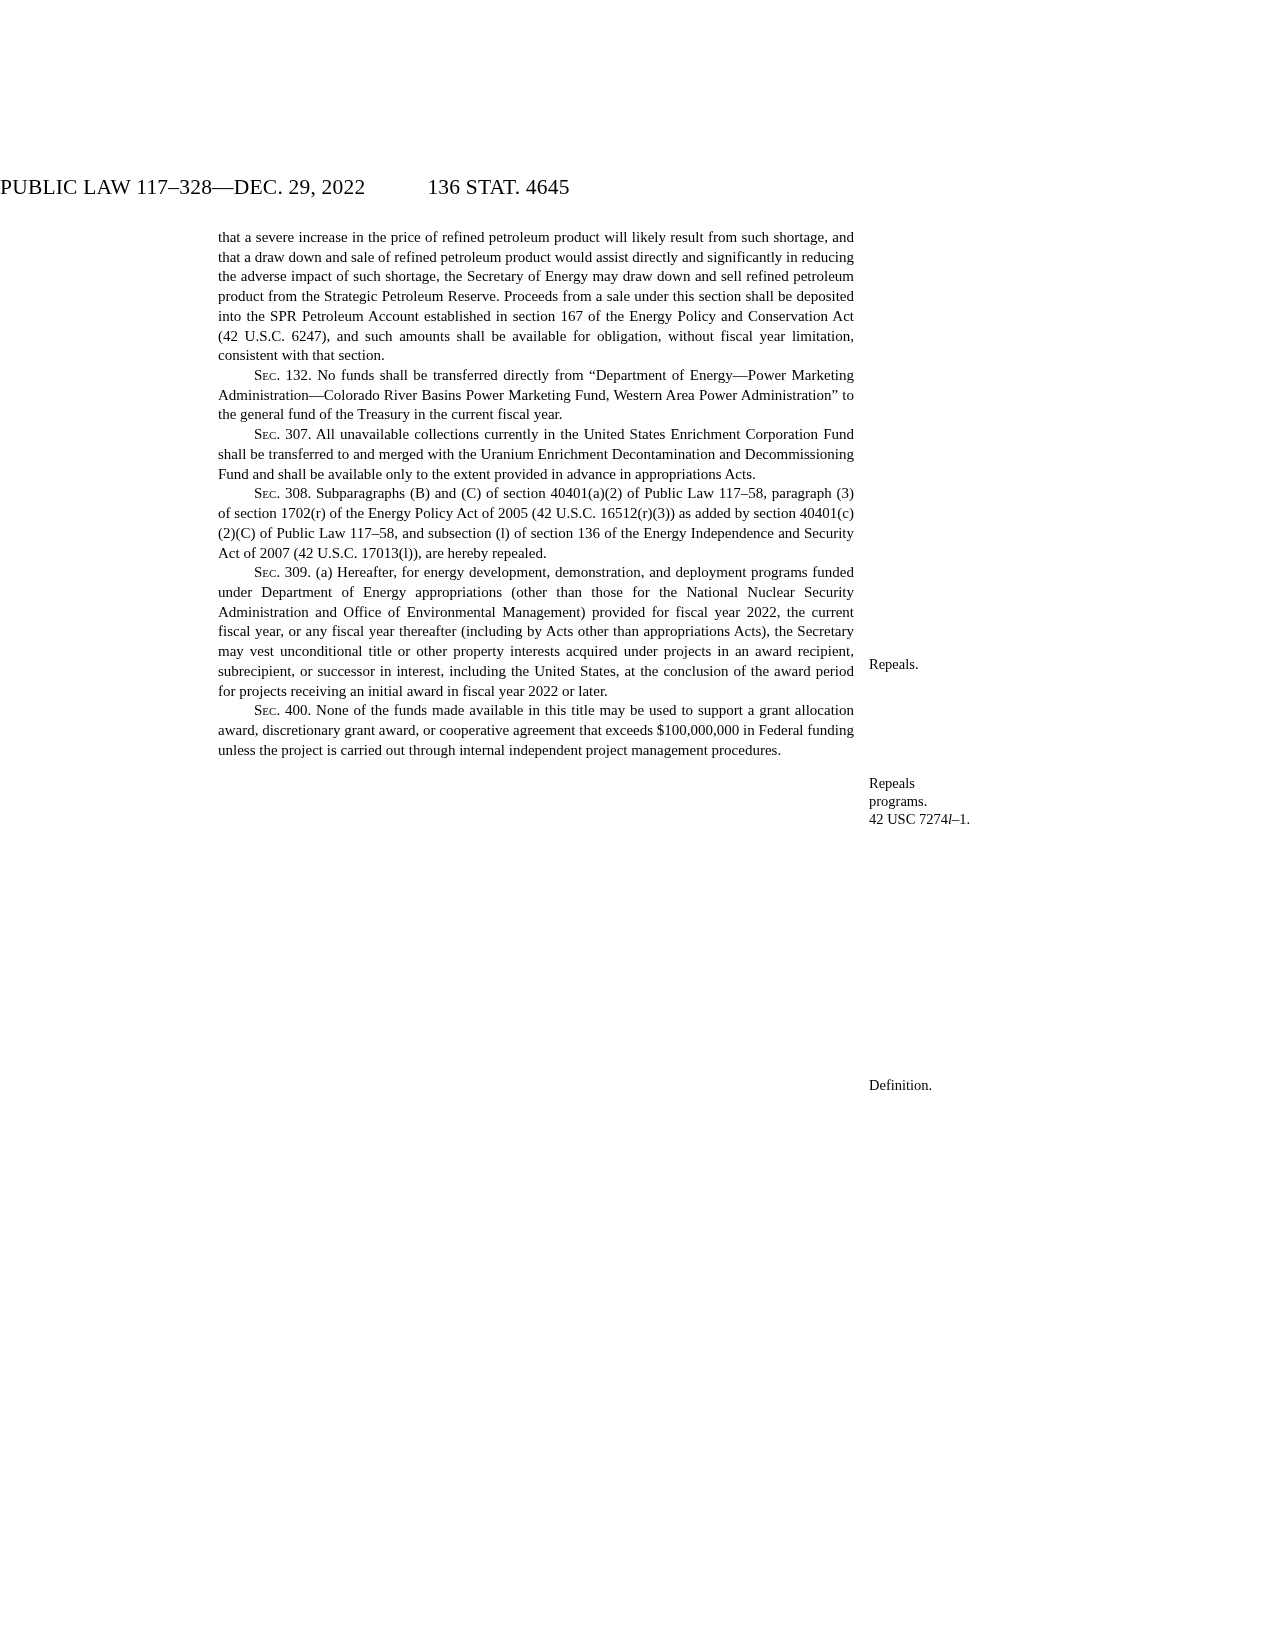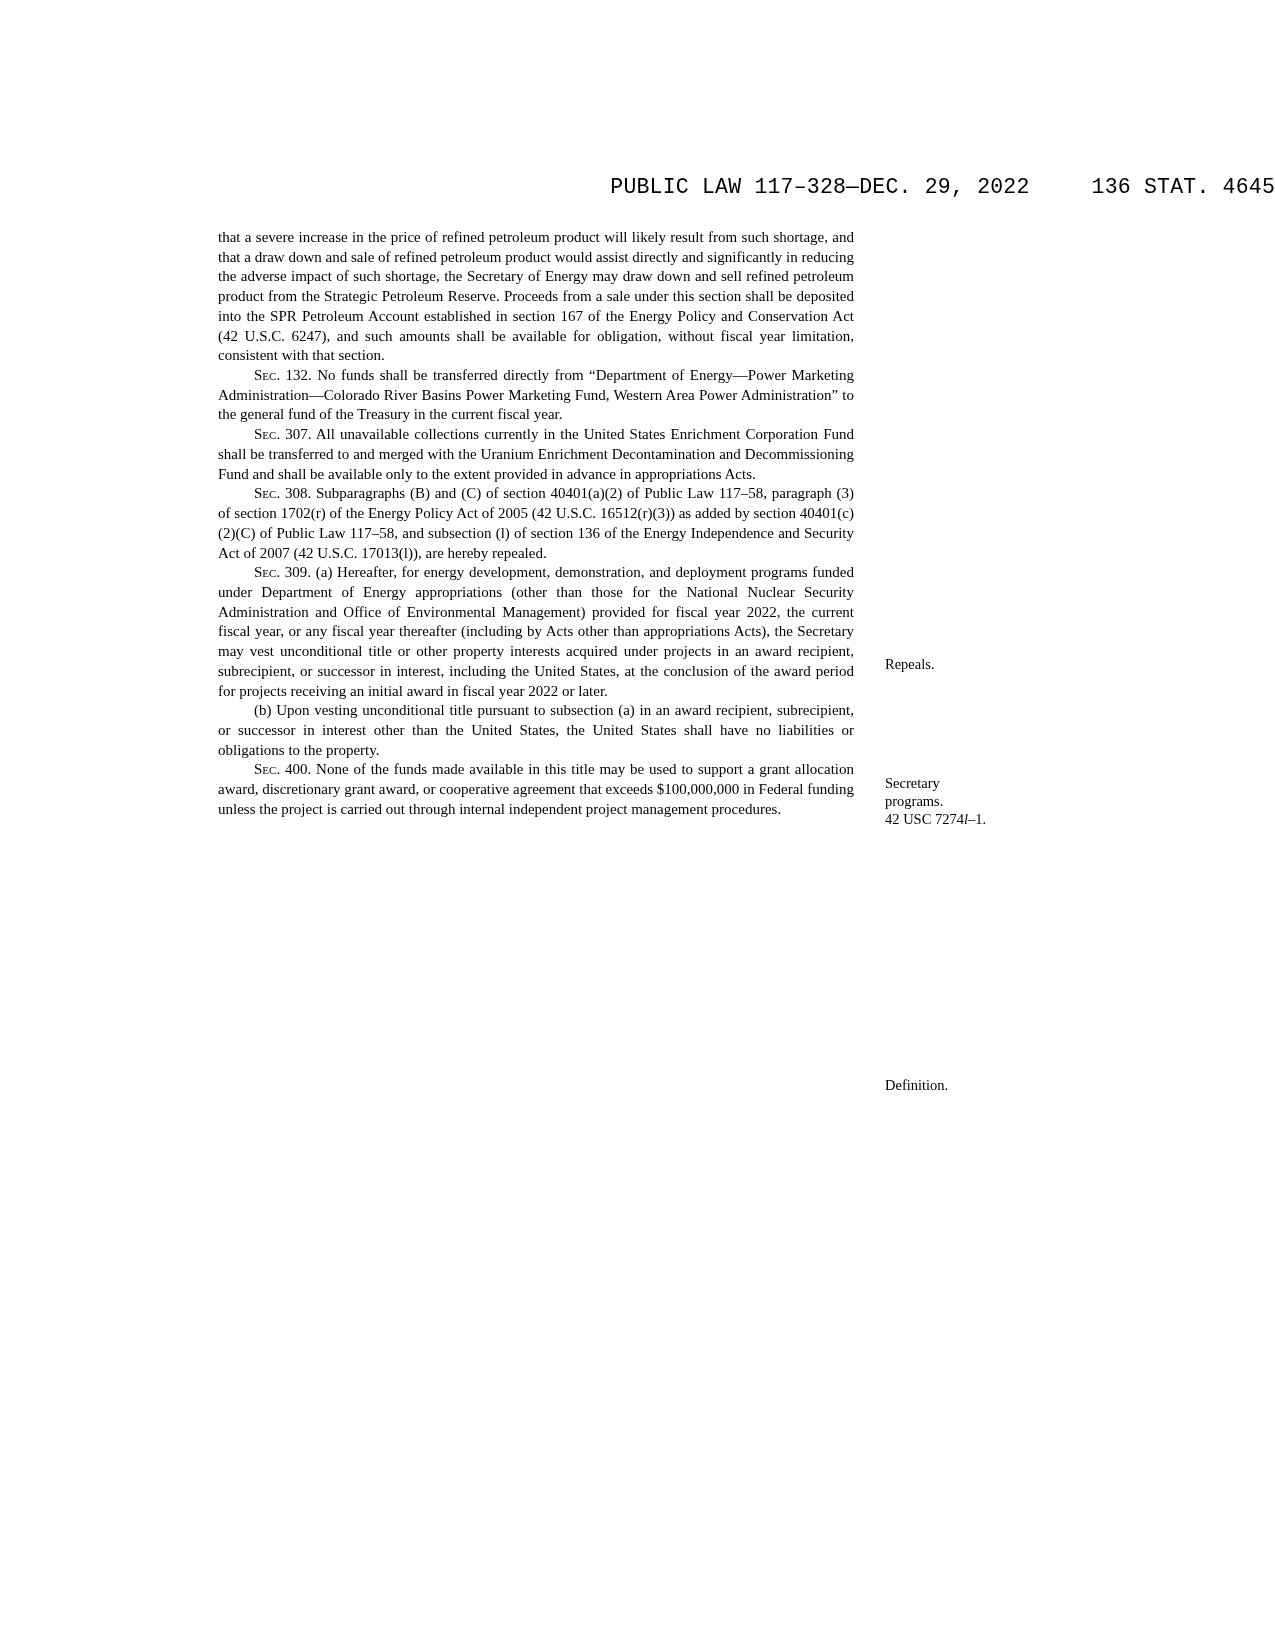--- a/index.html
+++ b/index.html
@@ -18,24 +18,23 @@
     position: relative;
     width: 1275px;
     height: 1650px;
     box-sizing: border-box;
   }
   .header {
     position: absolute;
     top: 175px;
     left: 0;
     width: 1275px;
-    text-align: right;
+    text-align: left;
     font-size: 21.5px;
     letter-spacing: 0.2px;
-    font-family: Liberation Mono, monospace;
   }
   .header .hdr-inner {
     display: inline-block;
     white-space: nowrap;
   }
   .header .hdr-left {
     display: inline-block;
   }
   .header .hdr-right {
     display: inline-block;
@@ -71,21 +70,21 @@
     text-align: left;
   }
   .sidenote {
     position: absolute;
     left: 0;
     width: 250px;
   }
   .sn-repeals { top: 656px; }
   .sn-property { top: 775px; }
   .sn-definition { top: 1077px; }
-  .sn-line { display: block; white-space: nowrap; margin-left: 16px; }
+  .sn-line { display: block; white-space: nowrap; }
   .italic-l { font-style: italic; }
 </style>
 </head>
 <body>
 
 <div class="page">
 
   <div class="header">
     <span class="hdr-inner">
       <span class="hdr-left">PUBLIC LAW 117–328—DEC. 29, 2022</span><span class="hdr-right">136 STAT. 4645</span>
@@ -97,35 +96,34 @@
     <p><span>that a severe increase in the price of refined petroleum product will likely result from such shortage, and that a draw down and sale of refined petroleum product would assist directly and significantly in reducing the adverse impact of such shortage, the Secretary of Energy may draw down and sell refined petroleum product from the Strategic Petroleum Reserve. Proceeds from a sale under this section shall be deposited into the SPR Petroleum Account established in section 167 of the Energy Policy and Conservation Act (42 U.S.C. 6247), and such amounts shall be available for obligation, without fiscal year limitation, consistent with that section.</span></p>
 
     <p class="indent"><span class="smallcaps">Sec.</span><span> 132. No funds shall be transferred directly from “Department of Energy—Power Marketing Administration—Colorado River Basins Power Marketing Fund, Western Area Power Administration” to the general fund of the Treasury in the current fiscal year.</span></p>
 
     <p class="indent"><span class="smallcaps">Sec.</span><span> 307. All unavailable collections currently in the United States Enrichment Corporation Fund shall be transferred to and merged with the Uranium Enrichment Decontamination and Decommissioning Fund and shall be available only to the extent provided in advance in appropriations Acts.</span></p>
 
     <p class="indent"><span class="smallcaps">Sec.</span><span> 308. Subparagraphs (B) and (C) of section 40401(a)(2) of Public Law 117–58, paragraph (3) of section 1702(r) of the Energy Policy Act of 2005 (42 U.S.C. 16512(r)(3)) as added by section 40401(c)(2)(C) of Public Law 117–58, and subsection (l) of section 136 of the Energy Independence and Security Act of 2007 (42 U.S.C. 17013(l)), are hereby repealed.</span></p>
 
     <p class="indent"><span class="smallcaps">Sec.</span><span> 309. (a) Hereafter, for energy development, demonstration, and deployment programs funded under Department of Energy appropriations (other than those for the National Nuclear Security Administration and Office of Environmental Management) provided for fiscal year 2022, the current fiscal year, or any fiscal year thereafter (including by Acts other than appropriations Acts), the Secretary may vest unconditional title or other property interests acquired under projects in an award recipient, subrecipient, or successor in interest, including the United States, at the conclusion of the award period for projects receiving an initial award in fiscal year 2022 or later.</span></p>
 
-    <p class="indent"><span>(b) Upon vesting unconditional title pursuant to subsection (a) in an award recipient, subrecipient, or successor in interest other than the United States, the United States shall have no liabilities or obligations to the property.</span></p>
 
 
     <p class="indent"><span class="smallcaps">Sec.</span><span> 400. None of the funds made available in this title may be used to support a grant allocation award, discretionary grant award, or cooperative agreement that exceeds $100,000,000 in Federal funding unless the project is carried out through internal independent project management procedures.</span></p>
 
   </div>
 
   <div class="sidenotes">
 
     <div class="sidenote sn-repeals">
       <span class="sn-line">Repeals.</span>
     </div>
 
     <div class="sidenote sn-property">
-      <span class="sn-line">Secretary</span>
+      <span class="sn-line">Repeals</span>
       <span class="sn-line">programs.</span>
       <span class="sn-line"><span>42 USC 7274</span><span class="italic-l">l</span><span>–1.</span></span>
     </div>
 
     <div class="sidenote sn-definition">
       <span class="sn-line">Definition.</span>
     </div>
 
   </div>
 

